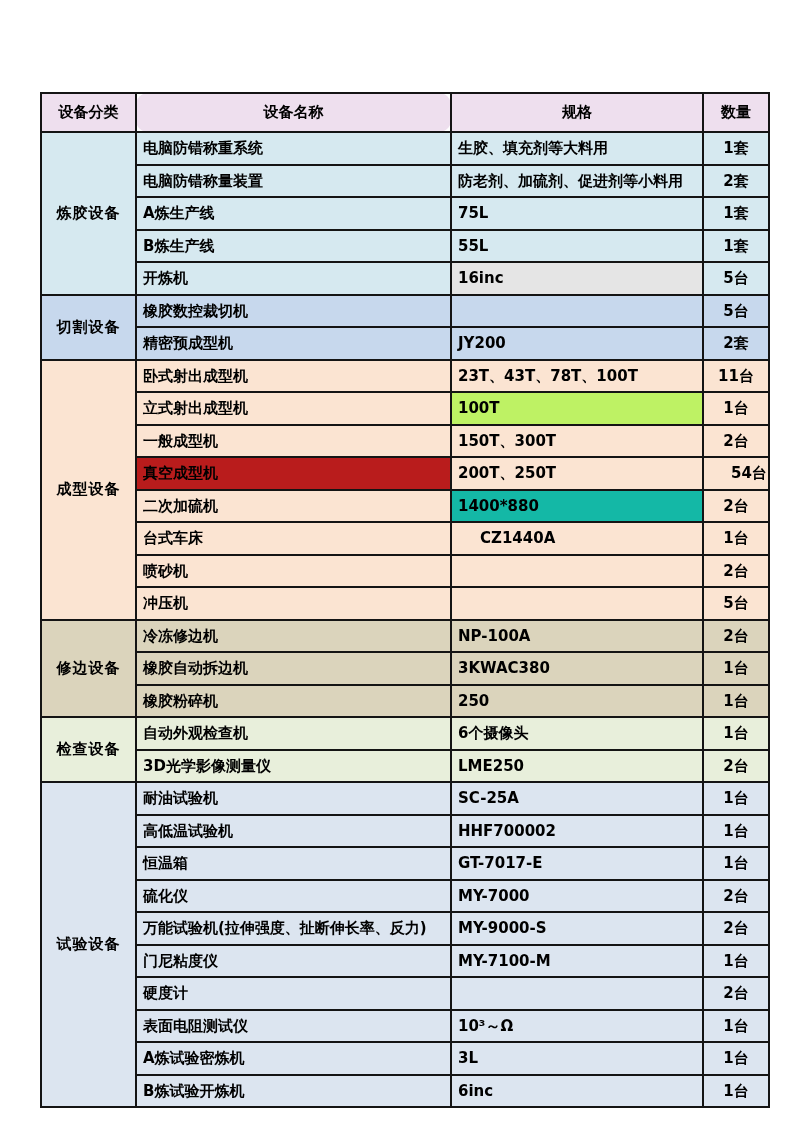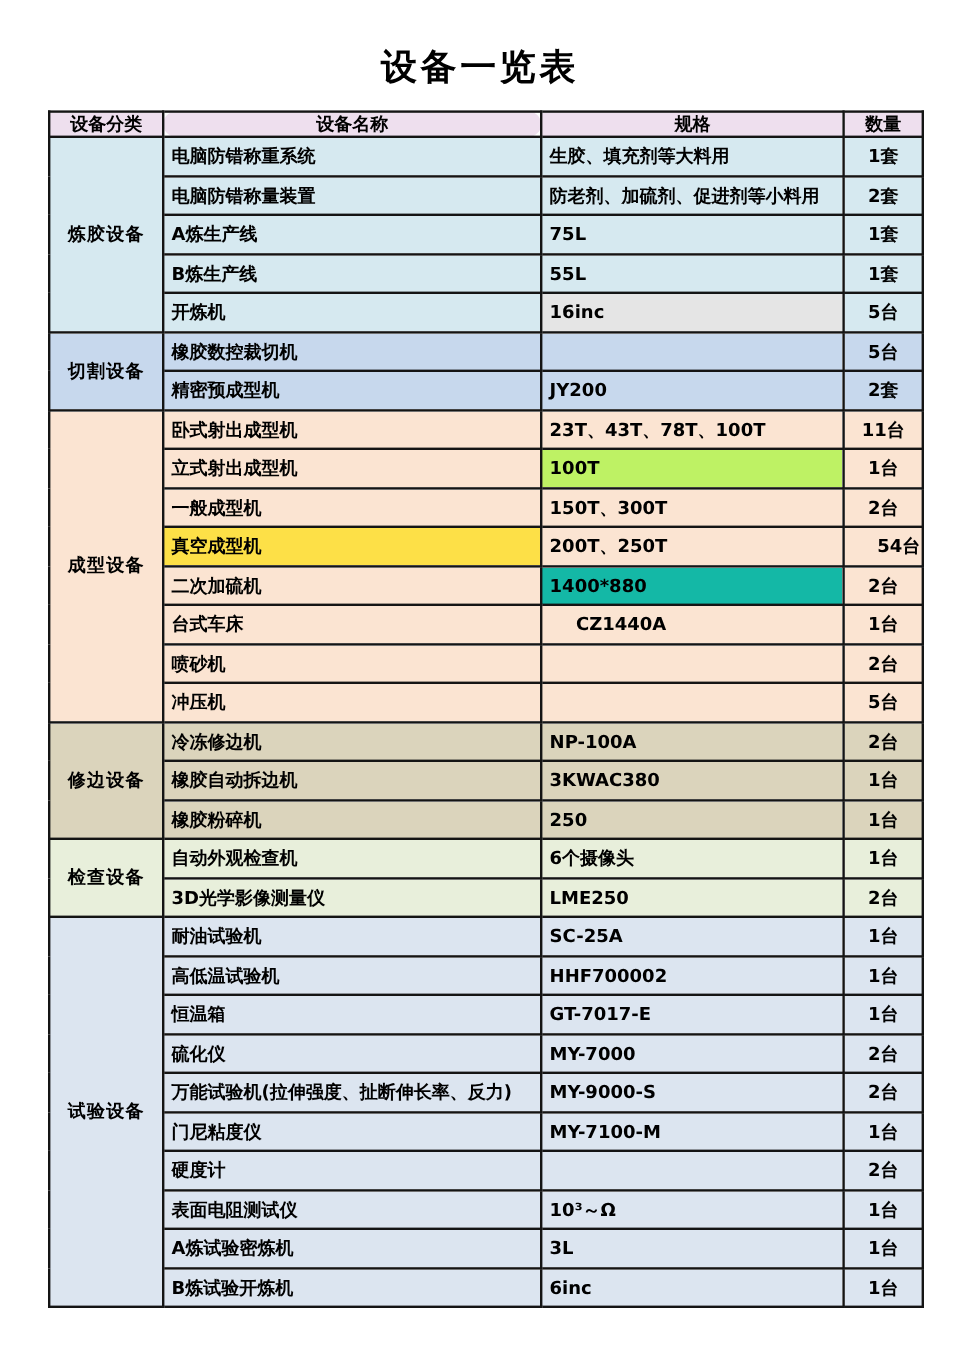--- a/index.html
+++ b/index.html
@@ -41,41 +41,40 @@
     box-sizing: border-box;
     color: #000000;
     font-weight: bold;
     font-size: 15px;
     line-height: 1.1;
     padding: 0 6px;
     overflow: hidden;
     white-space: nowrap;
   }
   table.equip th {
-    height: 21px;
+    height: 39px;
     text-align: center;
     font-size: 15px;
   }
   table.equip td {
     height: 32.5px;
   }
   td.cat {
     text-align: center;
     vertical-align: middle;
     letter-spacing: 1px;
   }
   td.name { text-align: left; }
   td.spec { text-align: left; }
   td.qty  { text-align: center; padding: 0 3px; }
 </style>
 </head>
 <body>
 
 <div class="page">
-  <h1 class="title">设备一览表</h1>
 
   <table class="equip">
     <colgroup>
       <col style="width:95px">
       <col style="width:315px">
       <col style="width:252px">
       <col style="width:66px">
     </colgroup>
     <thead>
       <tr>
@@ -133,21 +132,21 @@
           <td class="name" style="background: rgb(251, 228, 210);">立式射出成型机</td>
           <td class="spec" style="background: #bef264;">100T</td>
           <td class="qty" style="background: rgb(251, 228, 210);">1台</td>
         </tr>
         <tr>
           <td class="name" style="background: rgb(251, 228, 210);">一般成型机</td>
           <td class="spec" style="background: rgb(251, 228, 210);">150T、300T</td>
           <td class="qty" style="background: rgb(251, 228, 210);">2台</td>
         </tr>
         <tr>
-          <td class="name" style="background: #fde047;">真空成型机</td>
+          <td class="name" style="background: #b91c1c;">真空成型机</td>
           <td class="spec" style="background: rgb(251, 228, 210);">200T、250T</td>
           <td class="qty" style="background: rgb(251, 228, 210); padding-left: 27px;">54台</td>
         </tr>
         <tr>
           <td class="name" style="background: rgb(251, 228, 210);">二次加硫机</td>
           <td class="spec" style="background: #14b8a6;">1400*880</td>
           <td class="qty" style="background: rgb(251, 228, 210);">2台</td>
         </tr>
         <tr>
           <td class="name" style="background: rgb(251, 228, 210);">台式车床</td>

